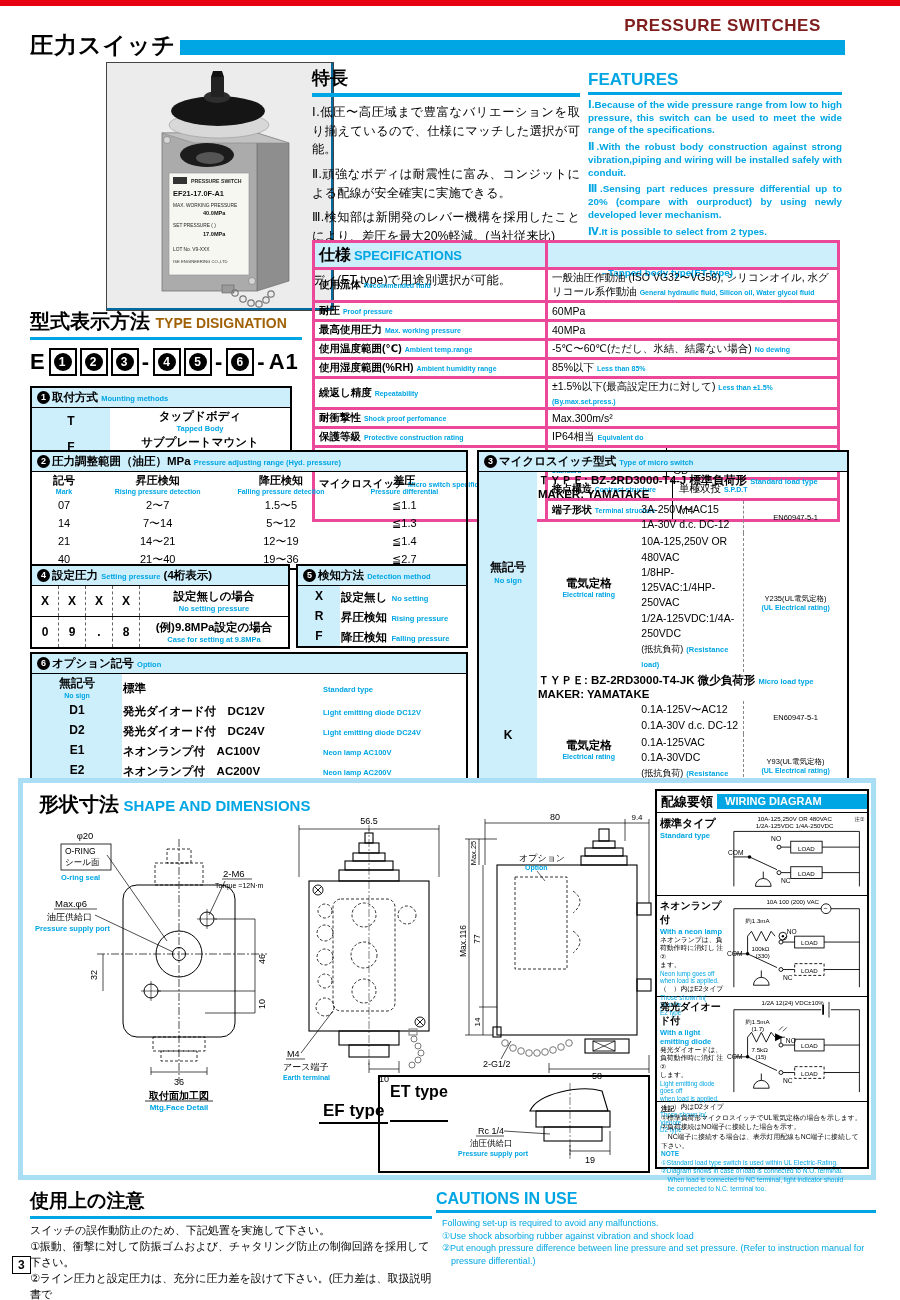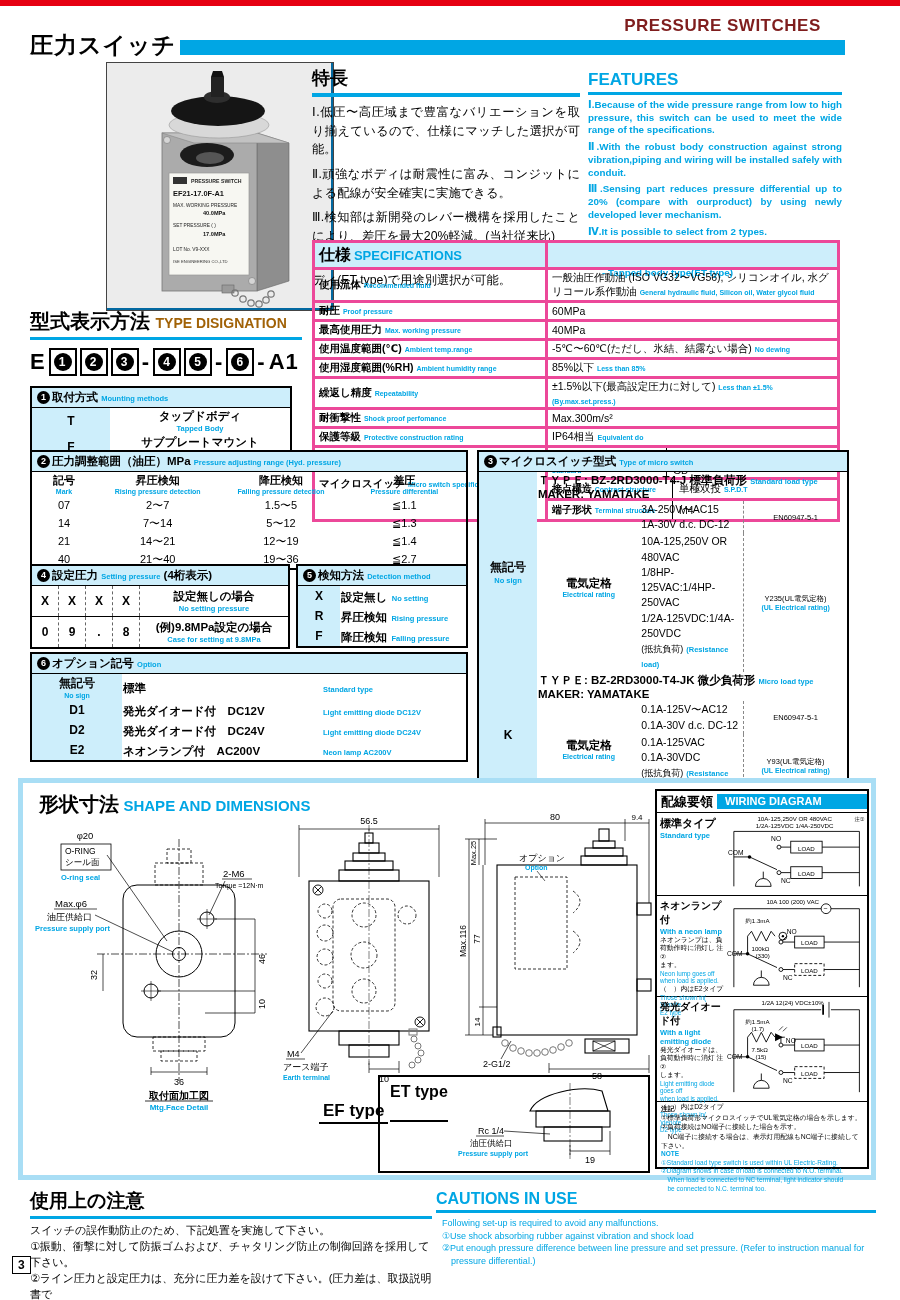--- a/index.html
+++ b/index.html
@@ -466,20 +466,24 @@
           </td>
       <td><span class="jp11">標準</span><span class="en8">Standard type</span></td>
         </tr>
     <tr>
           <td class="mark lt">D1</td>
       <td><span class="jp11">発光ダイオード付　DC12V</span><span class="en8">Light emitting diode DC12V</span></td>
         </tr>
     <tr>
           <td class="mark lt">D2</td>
       <td><span class="jp11">発光ダイオード付　DC24V</span><span class="en8">Light emitting diode DC24V</span></td>
+        </tr>
+    <tr>
+          <td class="mark lt">E1</td>
+      <td><span class="jp11">ネオンランプ付　AC100V</span><span class="en8">Neon lamp AC100V</span></td>
         </tr>
     <tr>
           <td class="mark lt">E2</td>
       <td><span class="jp11">ネオンランプ付　AC200V</span><span class="en8">Neon lamp AC200V</span></td>
         </tr>
   </tbody>
     </table>
 </div>
 
 <div class="abs" id="dimbox">

